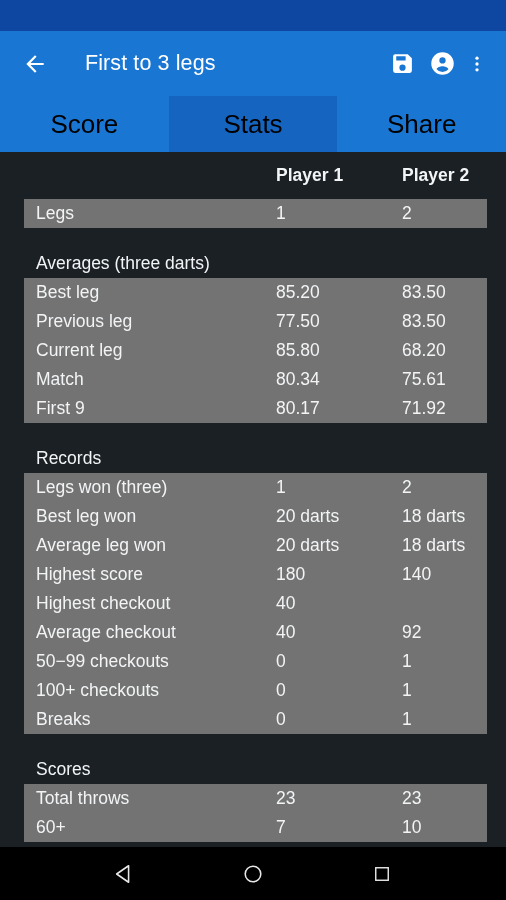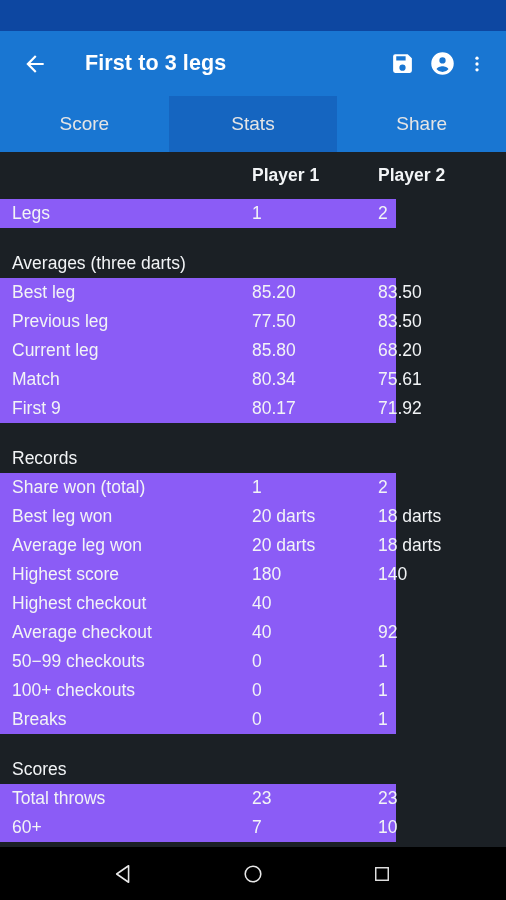--- a/index.html
+++ b/index.html
@@ -43,21 +43,21 @@
     display: flex;
     align-items: center;
     justify-content: center;
     flex: 0 0 auto;
     cursor: pointer;
   }
   .app-title {
     flex: 1 1 auto;
     color: #ffffff;
     font-size: 21.5px;
-    font-weight: bold;
+    font-weight: normal;
     letter-spacing: 0.1px;
     margin-left: 33px;
     white-space: nowrap;
     overflow: hidden;
   }
   .appbar-actions {
     display: flex;
     align-items: center;
     flex: 0 0 auto;
   }
@@ -75,22 +75,22 @@
   .tab-bar {
     height: 56px;
     background: #1976d2;
     display: flex;
   }
   .tab {
     flex: 1 1 0;
     display: flex;
     align-items: center;
     justify-content: center;
-    color: #e5e5e5;
-    font-size: 19px;
+    color: #000000;
+    font-size: 26px;
     cursor: pointer;
     user-select: none;
   }
   .tab.selected {
     background: #1565c0;
   }
 
   
   .content {
     position: relative;
@@ -101,22 +101,23 @@
   .scroll-gutter {
     position: absolute;
     top: 0;
     right: 0;
     width: 7px;
     height: 100%;
     background: #1b2025;
     z-index: 3;
   }
   .table {
-    width: 396px;
+    width: 487px;
     box-sizing: border-box;
+    padding-left: 24px;
   }
   .row {
     display: flex;
     align-items: center;
     height: 29px;
     box-sizing: border-box;
     padding-left: 12px;
     color: #f2f4f6;
     font-size: 17.5px;
     white-space: nowrap;
@@ -124,21 +125,21 @@
   .row.header {
     height: 47px;
     background: #1b2025;
     font-weight: bold;
   }
   .row.section {
     background: #1b2025;
     margin-top: 21px;
   }
   .row.data {
-    background: #8b5cf6;
+    background: #737373;
   }
   .c-label {
     width: 240px;
     flex: 0 0 auto;
     overflow: hidden;
     text-overflow: ellipsis;
   }
   .c-p1 {
     width: 126px;
     flex: 0 0 auto;
@@ -262,21 +263,21 @@
           <div class="c-label">First 9</div>
           <div class="c-p1">80.17</div>
           <div class="c-p2">71.92</div>
         </div>
         <div class="row section">
           <div class="c-label">Records</div>
           <div class="c-p1"></div>
           <div class="c-p2"></div>
         </div>
         <div class="row data">
-          <div class="c-label">Share won (total)</div>
+          <div class="c-label">Legs won (three)</div>
           <div class="c-p1">1</div>
           <div class="c-p2">2</div>
         </div>
         <div class="row data">
           <div class="c-label">Best leg won</div>
           <div class="c-p1">20 darts</div>
           <div class="c-p2">18 darts</div>
         </div>
         <div class="row data">
           <div class="c-label">Average leg won</div>

